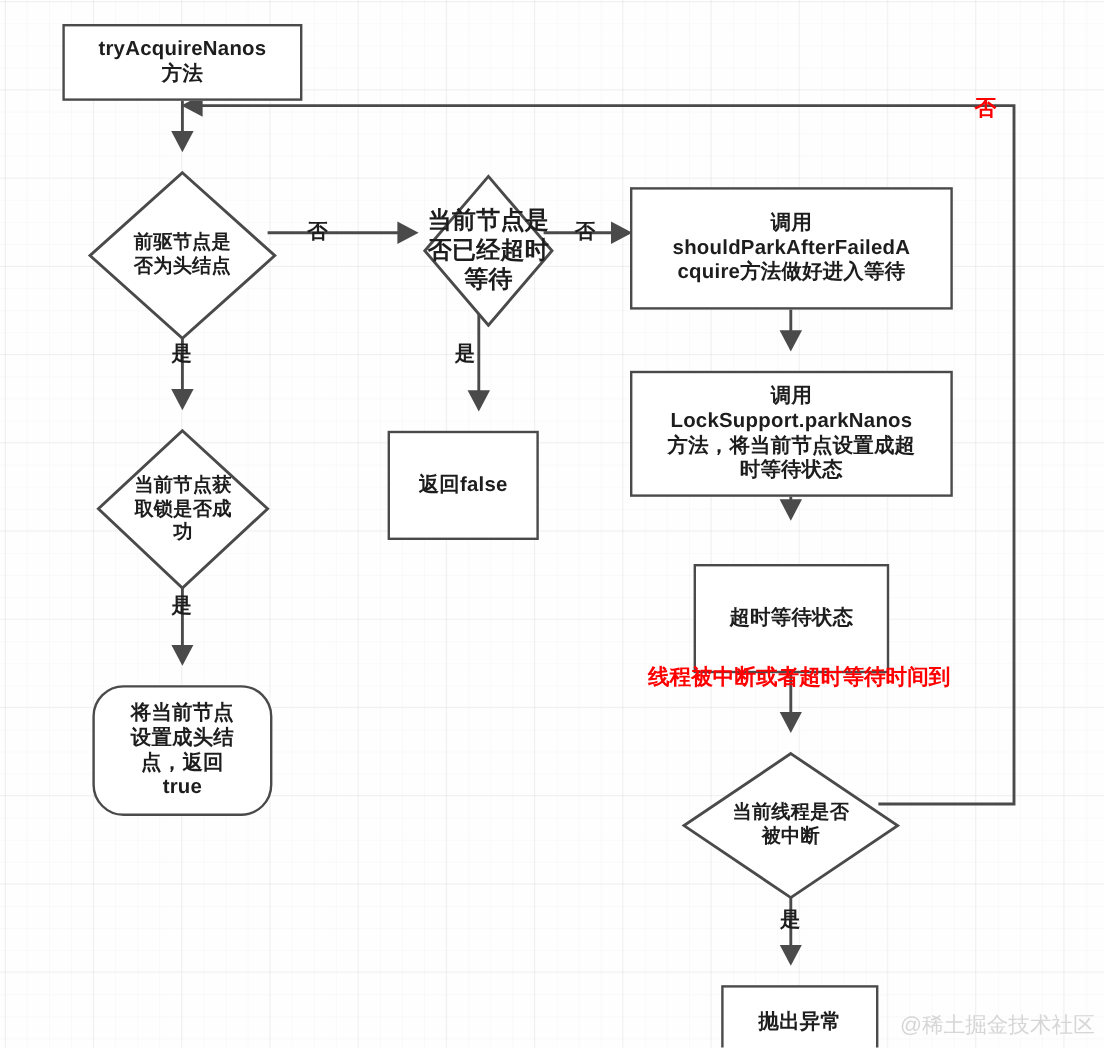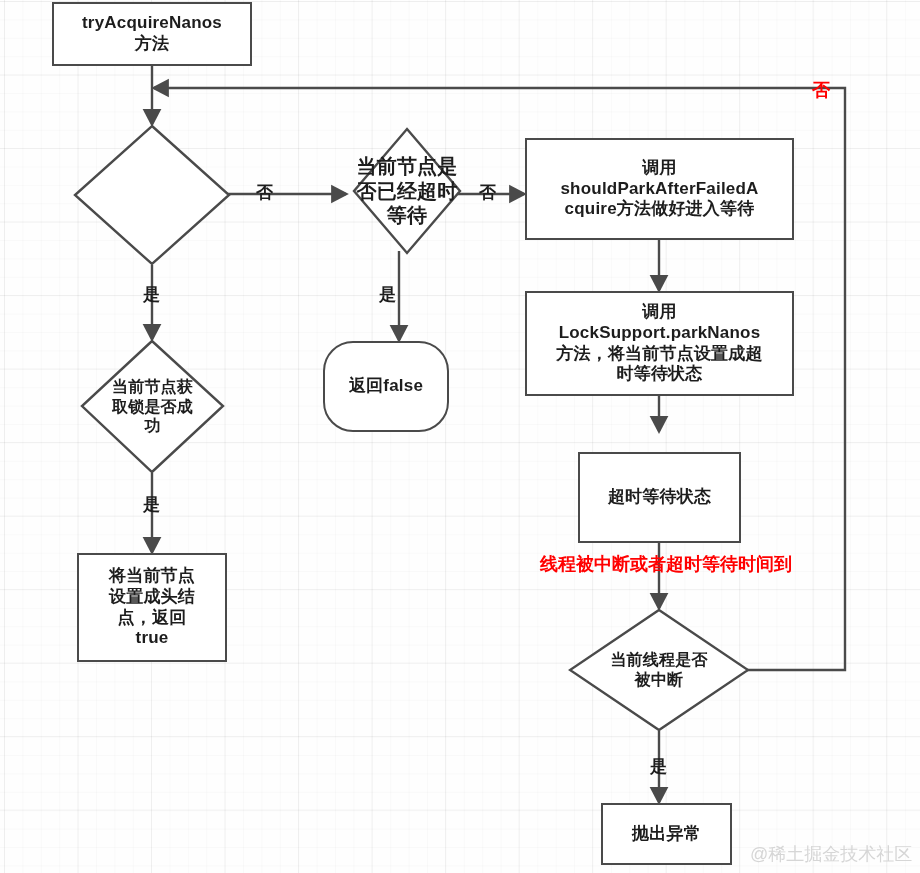--- a/index.html
+++ b/index.html
@@ -32,20 +32,21 @@
     position:absolute;
     box-sizing:border-box;
     display:flex;
     align-items:center;
     justify-content:center;
     text-align:center;
     color:#1d1d1d;
     font-weight:bold;
     line-height:1.22;
     letter-spacing:0.2px;
+    margin-top:18px;
   }
   .box{
     background:#ffffff;
     border:2px solid #4a4a4a;
   }
   .diamond{
     background:transparent;
   }
   .diamond .dshape{
     position:absolute;
@@ -121,20 +122,24 @@
     <div>
       <div>tryAcquireNanos</div>
       <div>方法</div>
     </div>
   </div>
 
   <div class="node diamond" style="left:73px;top:124px;width:158px;height:142px;font-size:16px;">
     <svg class="dshape" viewBox="0 0 158 142" preserveAspectRatio="none">
       <polygon points="79,2 156,71 79,140 2,71" fill="#ffffff" stroke="#4a4a4a" stroke-width="2.4"></polygon>
     </svg>
+    <div class="dtext">
+      <div>前驱节点是</div>
+      <div>否为头结点</div>
+    </div>
   </div>
 
   <div class="node diamond" style="left:352px;top:127px;width:110px;height:128px;font-size:20px;">
     <svg class="dshape" viewBox="0 0 110 128" preserveAspectRatio="none">
       <polygon points="55,2 108,64 55,126 2,64" fill="#ffffff" stroke="#4a4a4a" stroke-width="2.4"></polygon>
     </svg>
     <div class="dtext" style="width:110%;">
       <div>当前节点是</div>
       <div>否已经超时</div>
       <div>等待</div>
@@ -157,38 +162,38 @@
       <div>时等待状态</div>
     </div>
   </div>
 
   <div class="node box" style="left:578px;top:452px;width:163px;height:91px;font-size:17px;">
     <div>
       <div>超时等待状态</div>
     </div>
   </div>
 
-  <div class="node box" style="left:323px;top:341px;width:126px;height:91px;font-size:17px;border-radius:30px;">
+  <div class="node box" style="left:323px;top:341px;width:126px;height:91px;font-size:17px;">
     <div>
       <div>返回false</div>
     </div>
   </div>
 
   <div class="node diamond" style="left:80px;top:339px;width:145px;height:135px;font-size:16px;">
     <svg class="dshape" viewBox="0 0 145 135" preserveAspectRatio="none">
       <polygon points="72,2 143,67 72,133 2,67" fill="#ffffff" stroke="#4a4a4a" stroke-width="2.4"></polygon>
     </svg>
     <div class="dtext" style="width:88%;">
       <div>当前节点获</div>
       <div>取锁是否成</div>
       <div>功</div>
     </div>
   </div>
 
-  <div class="node box" style="left:77px;top:553px;width:150px;height:109px;font-size:17px;">
+  <div class="node box" style="left:77px;top:553px;width:150px;height:109px;font-size:17px;border-radius:26px;">
     <div>
       <div>将当前节点</div>
       <div>设置成头结</div>
       <div>点，返回</div>
       <div>true</div>
     </div>
   </div>
 
   <div class="node diamond" style="left:568px;top:608px;width:182px;height:124px;font-size:16px;">
     <svg class="dshape" viewBox="0 0 182 124" preserveAspectRatio="none">

